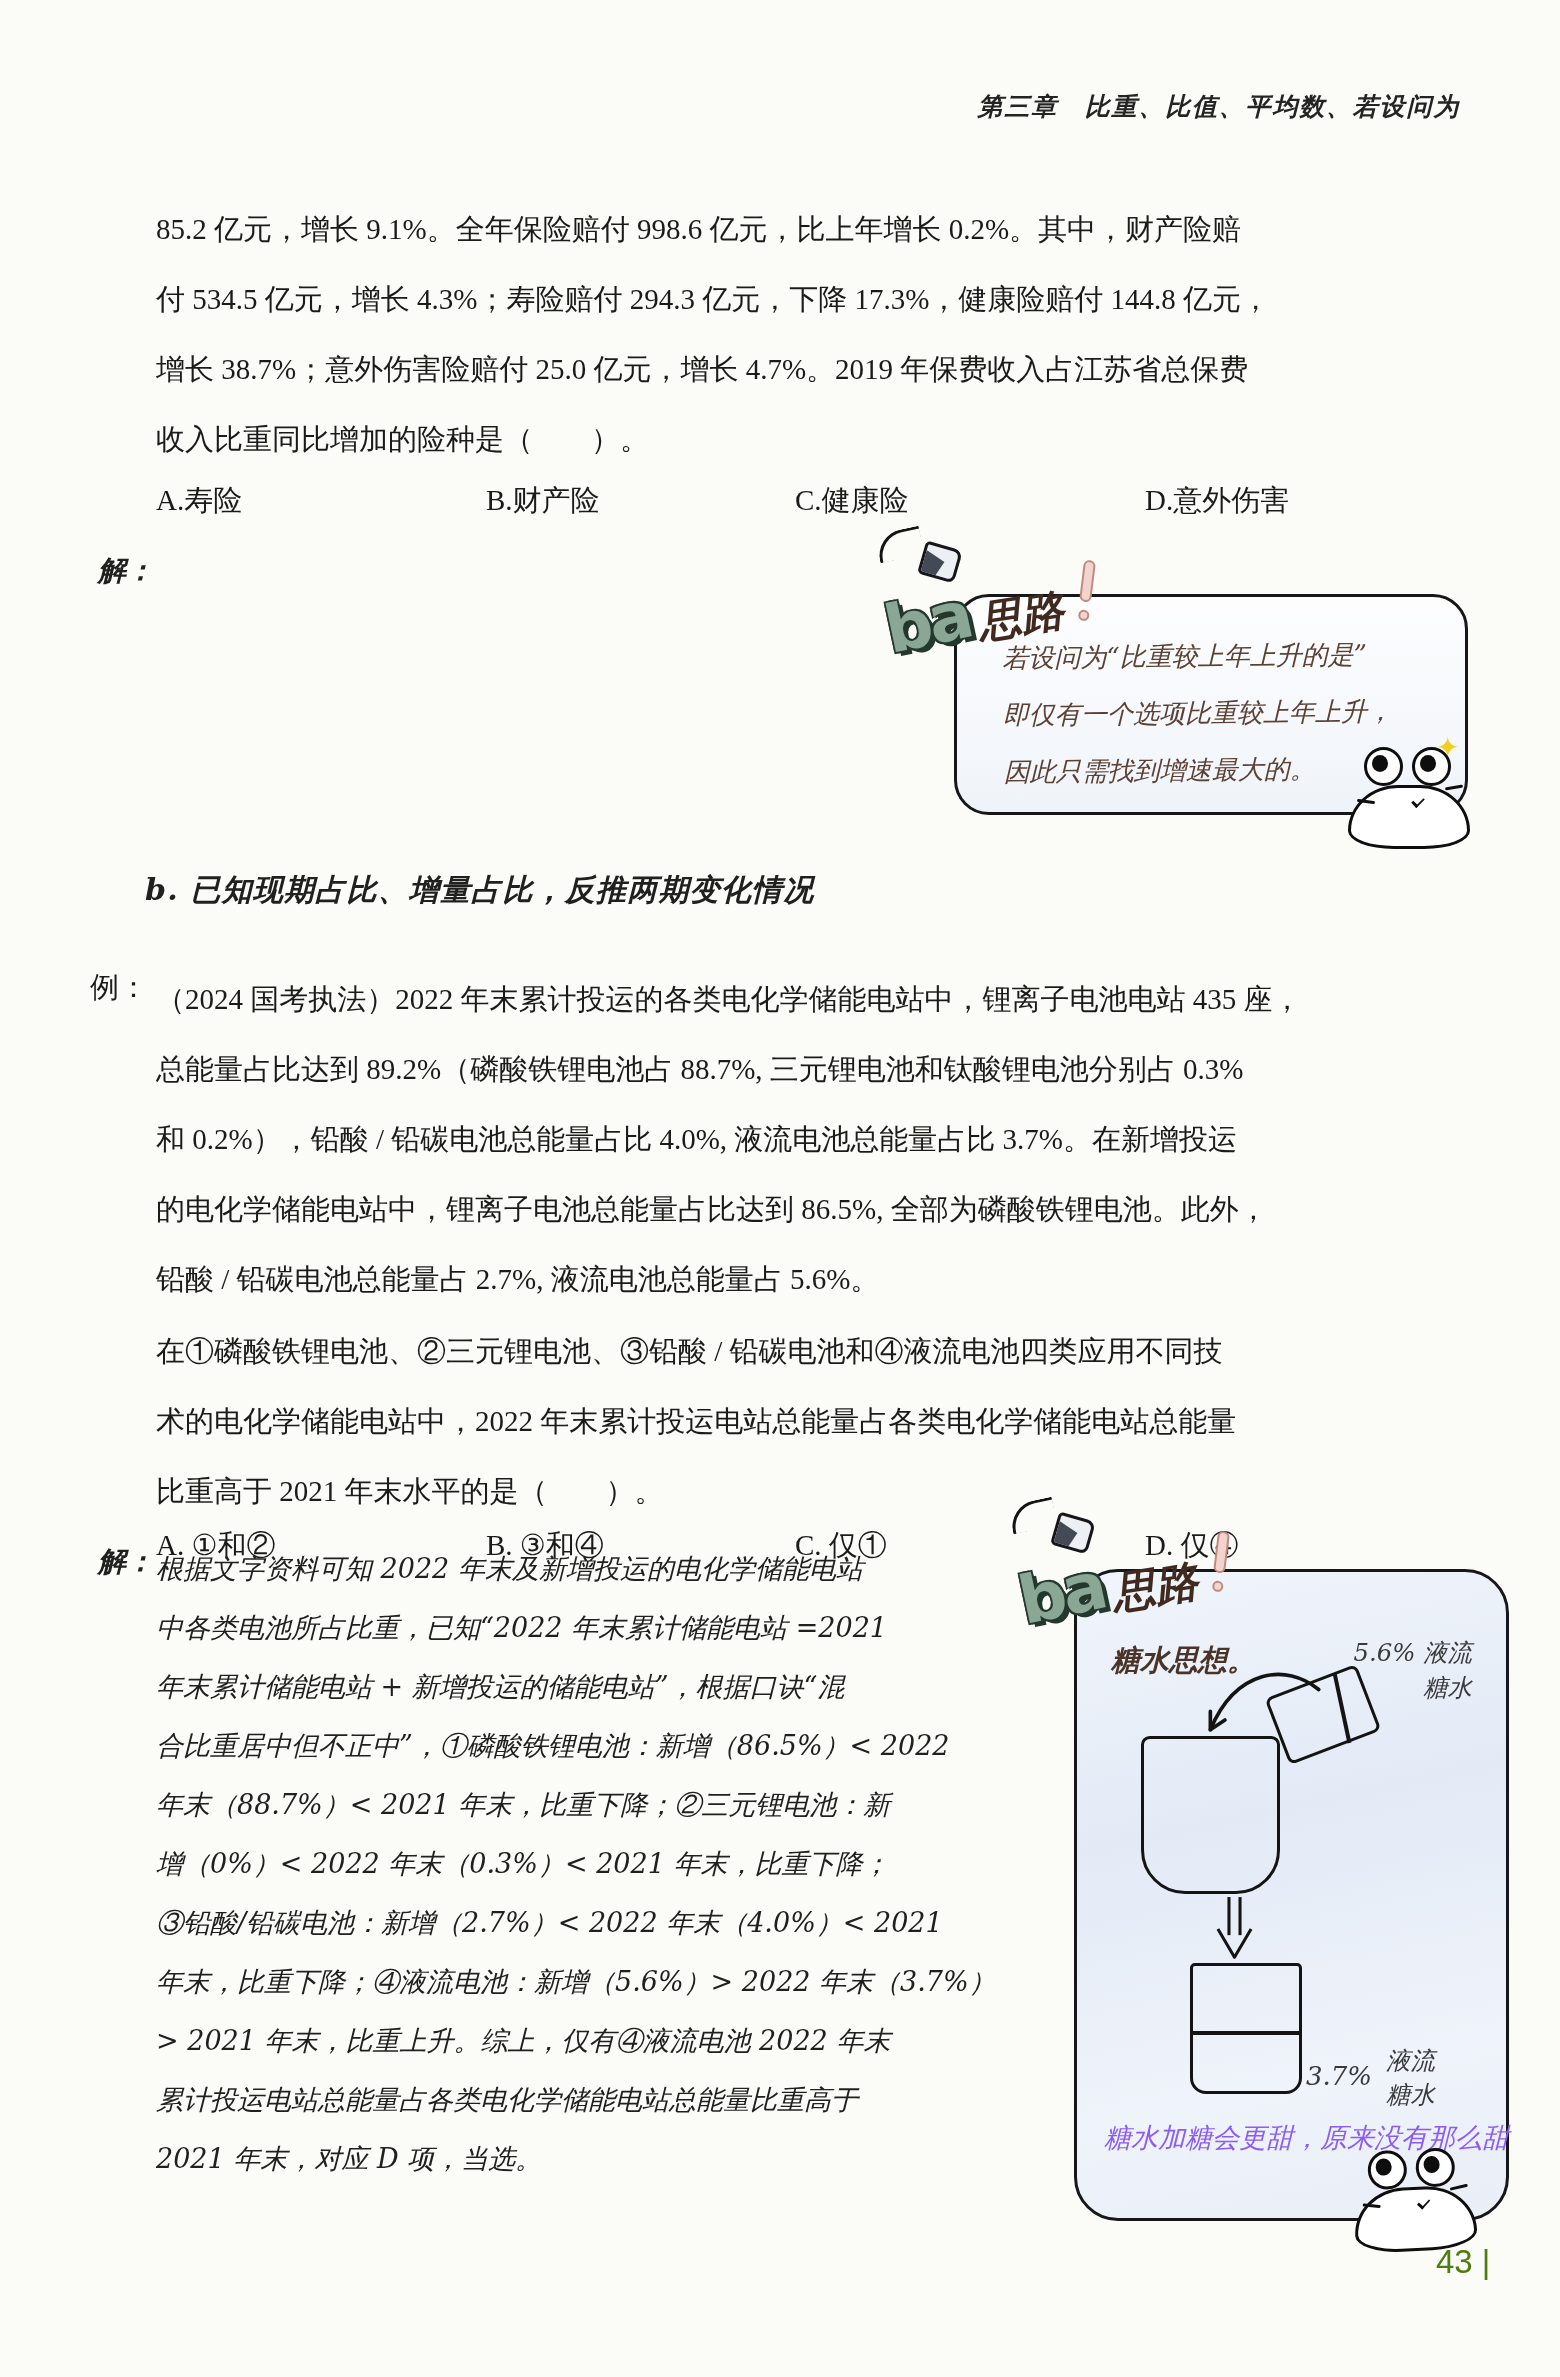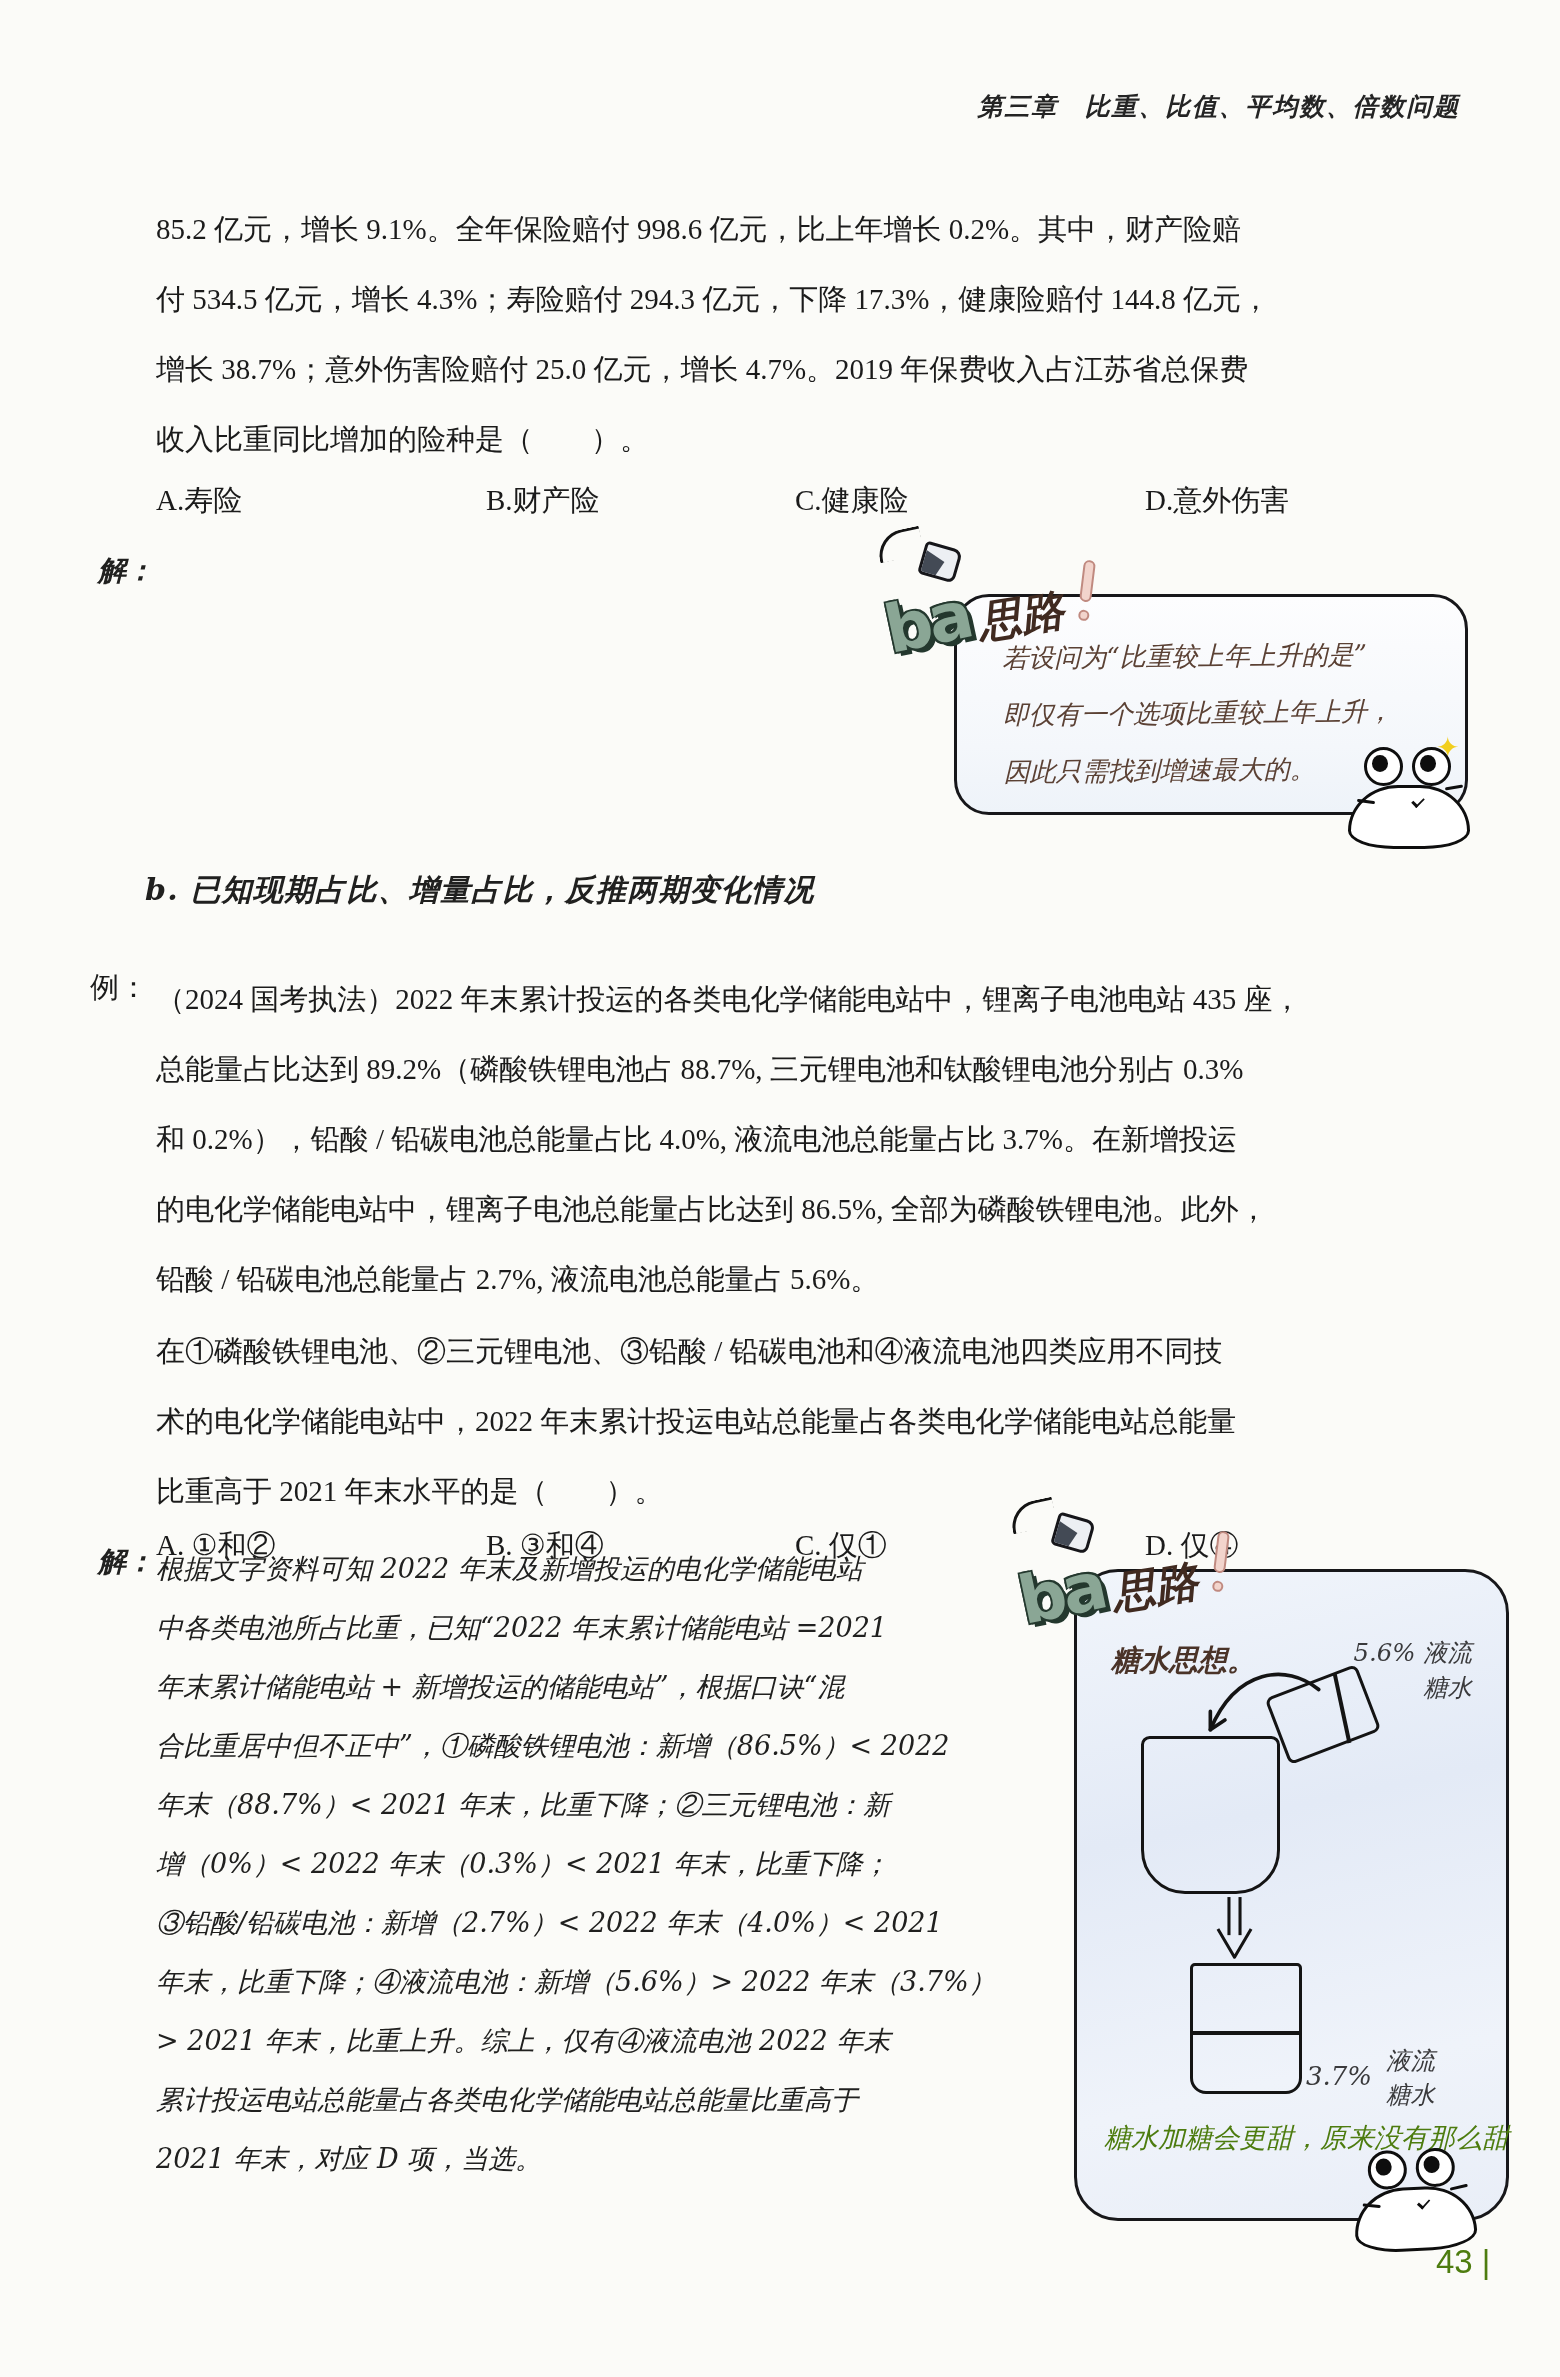--- a/index.html
+++ b/index.html
@@ -95,30 +95,30 @@
   .packet-line { position:absolute; right:24.4px; top:-1.8px; width:3.7px; height:71px; background:#141414; transform:rotate(9deg); }
   .curve-arrow { position:absolute; left:1186px; top:1666px; }
   .big-cup { position:absolute; left:1141px; top:1736px; width:139px; height:158px; border:3.7px solid #141414; border-radius:8.6px 8.6px 44px 44px; }
   .dbl-arrow { position:absolute; left:1213px; top:1897px; }
   .small-cup { position:absolute; left:1190px; top:1963px; width:112px; height:131px; border:3.7px solid #141414; border-radius:4.9px 4.9px 16px 16px; }
   .cup-level { position:absolute; left:-0.6px; top:52%; width:101%; height:3.7px; background:#141414; }
   .cup-label { position:absolute; left:1306px; top:2044px; display:flex; gap:14px; color:#3a3a3c; }
   .cup-label .pct { font-size:26px; margin-top:17px; font-style:italic; font-family:"DejaVu Serif",serif; }
   .cup-label .txt { font-size:24.4px; line-height:34px; white-space:pre-line; font-style:italic; font-family:"DejaVu Serif",serif; }
   .pour-label, .c2-caption { font-style:italic; font-family:"DejaVu Serif",serif; }
-  .c2-caption { position:absolute; left:1104px; top:2120px; font-size:27px; color:#4d7c0f; white-space:nowrap;text-align:center; }
+  .c2-caption { position:absolute; left:1104px; top:2120px; font-size:27px; color:#8b5cf6; white-space:nowrap;text-align:center; }
   .pagenum { position:absolute; left:1436px; top:2243px; font-size:33px; font-family:"Liberation Sans","DejaVu Sans",sans-serif; color:#4d7c0f; }
   svg { display:block; }
 </style>
 </head>
 <body>
 
 <div class="page">
 
-  <div class="chapter-header">第三章　比重、比值、平均数、倍数问题</div>
+  <div class="chapter-header">第三章　比重、比值、平均数、若设问为</div>
 
   <div class="para p1">85.2 亿元，增长 9.1%。全年保险赔付 998.6 亿元，比上年增长 0.2%。其中，财产险赔
 付 534.5 亿元，增长 4.3%；寿险赔付 294.3 亿元，下降 17.3%，健康险赔付 144.8 亿元，
 增长 38.7%；意外伤害险赔付 25.0 亿元，增长 4.7%。2019 年保费收入占江苏省总保费
 收入比重同比增加的险种是（　　）。</div>
   <div class="opts opts1">
     <span class="opt a">A.寿险</span>
     <span class="opt b">B.财产险</span>
     <span class="opt c">C.健康险</span>
     <span class="opt d">D.意外伤害</span>

